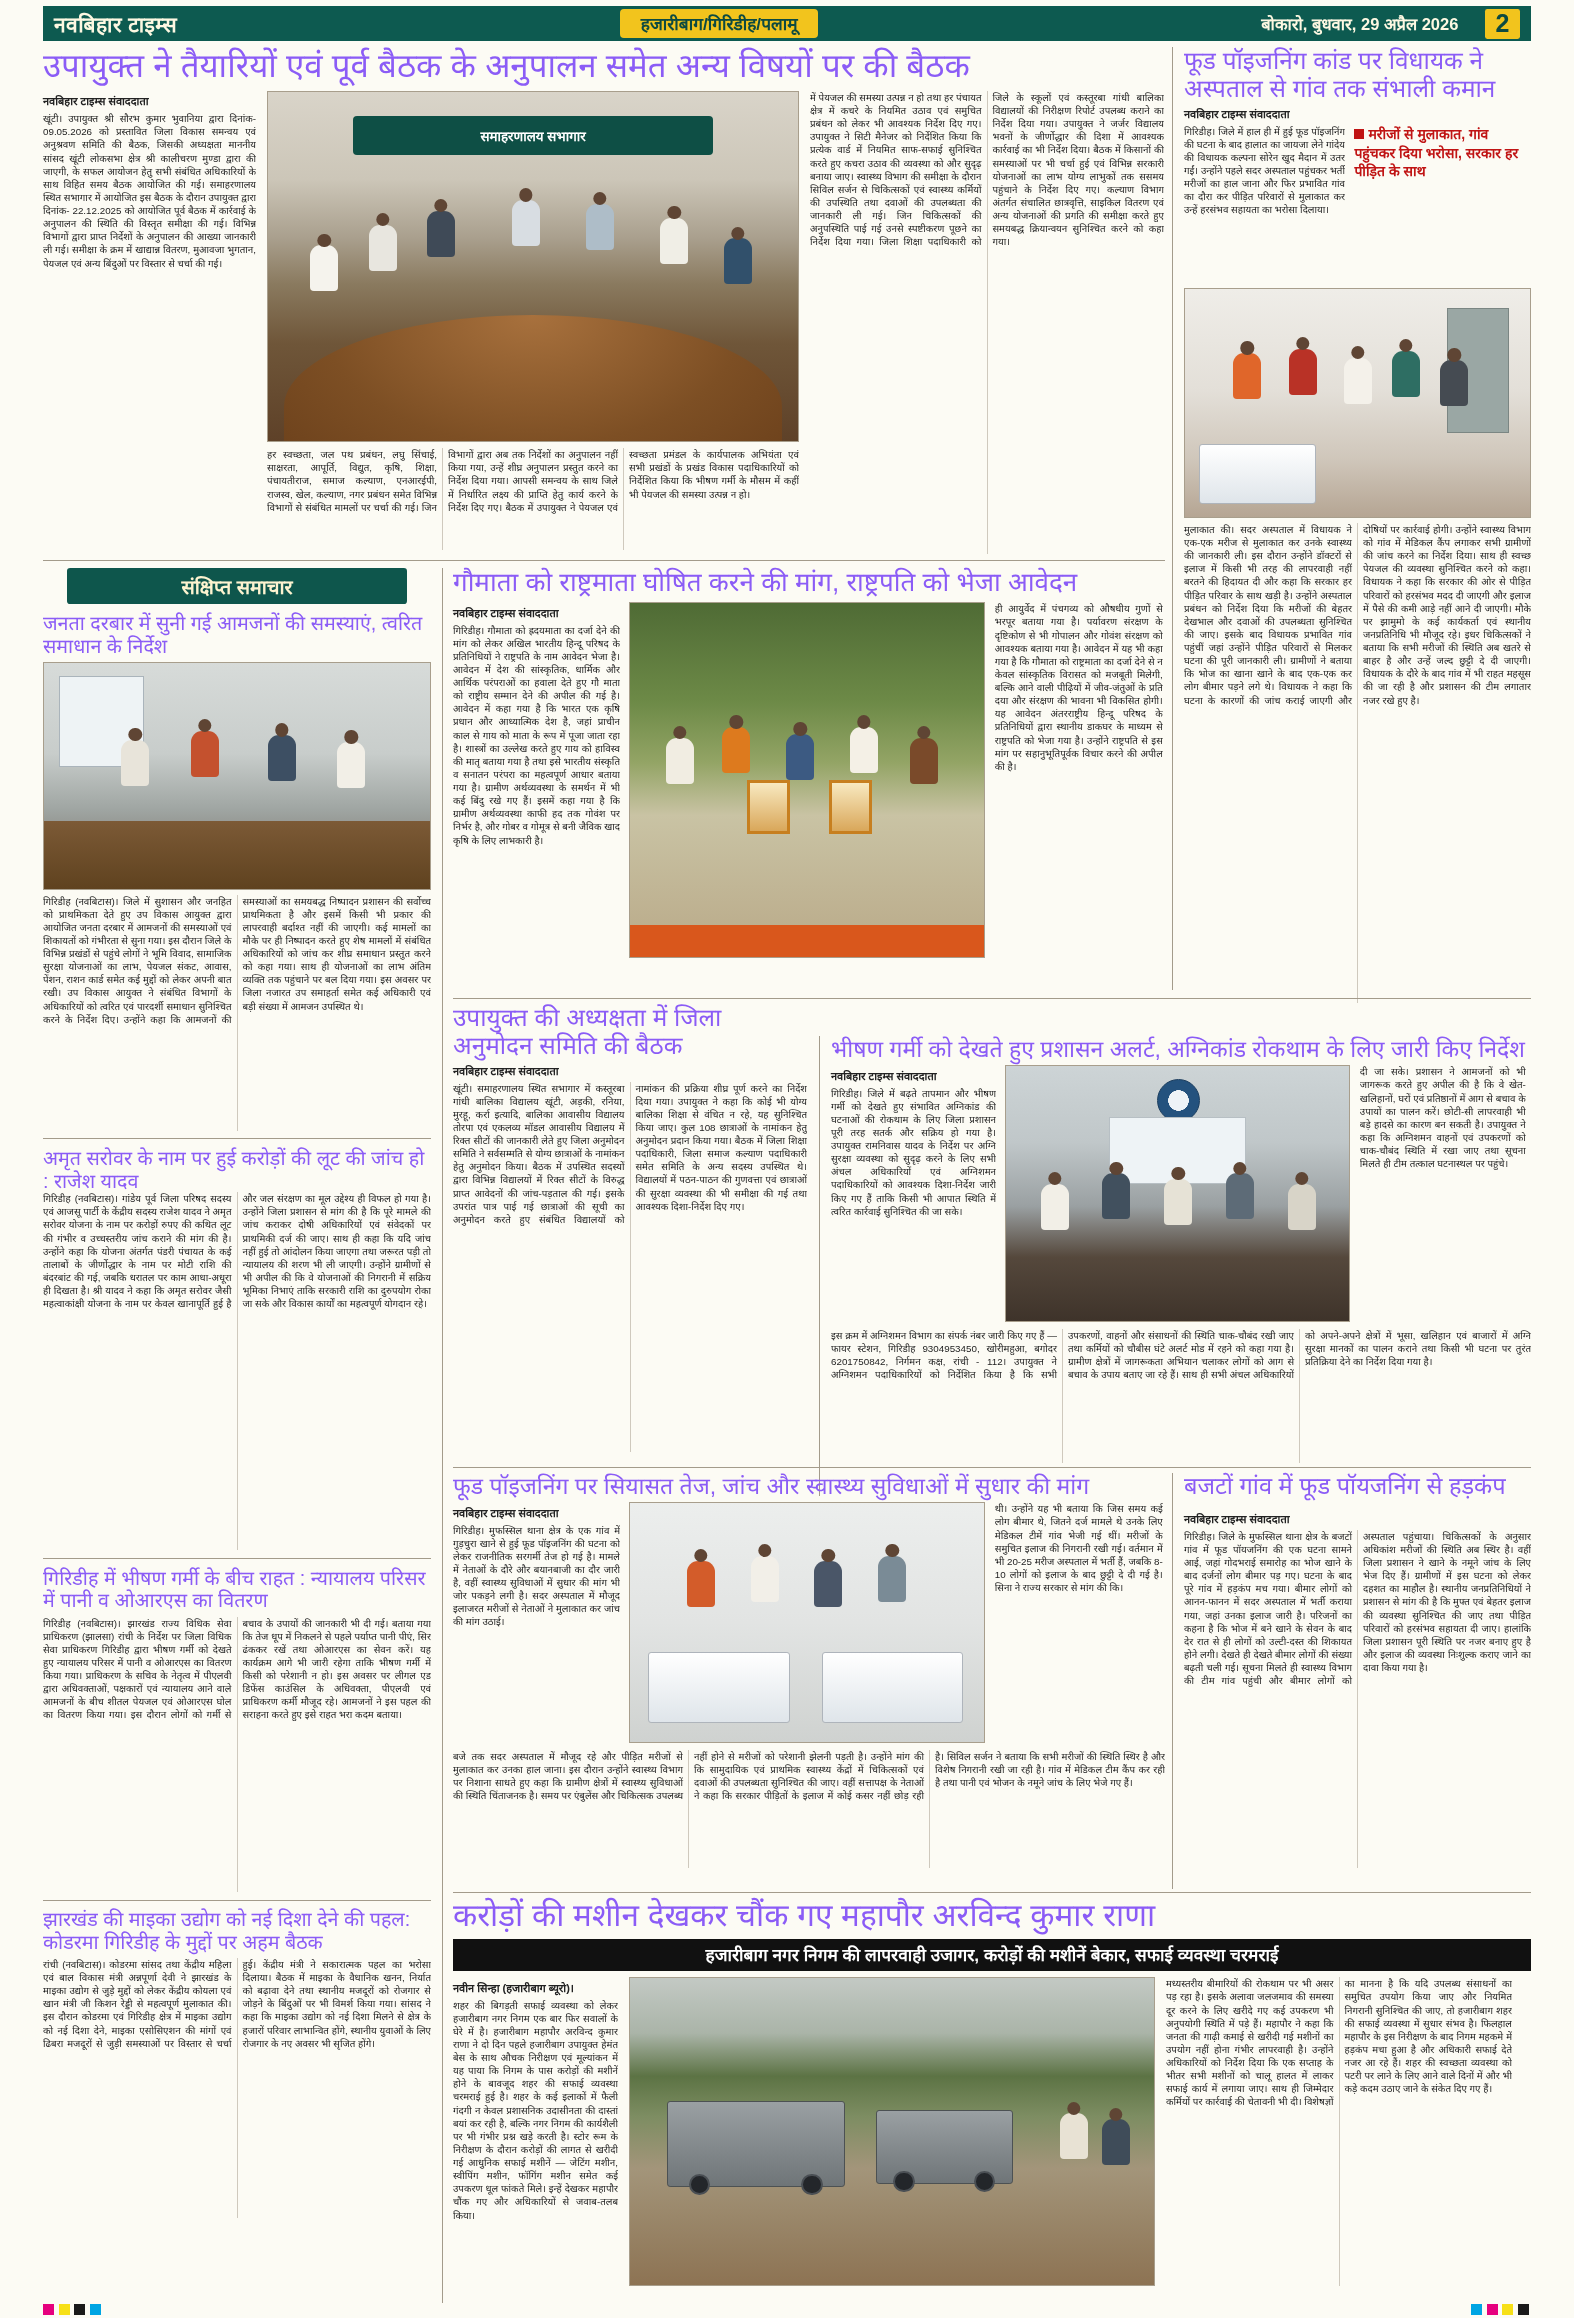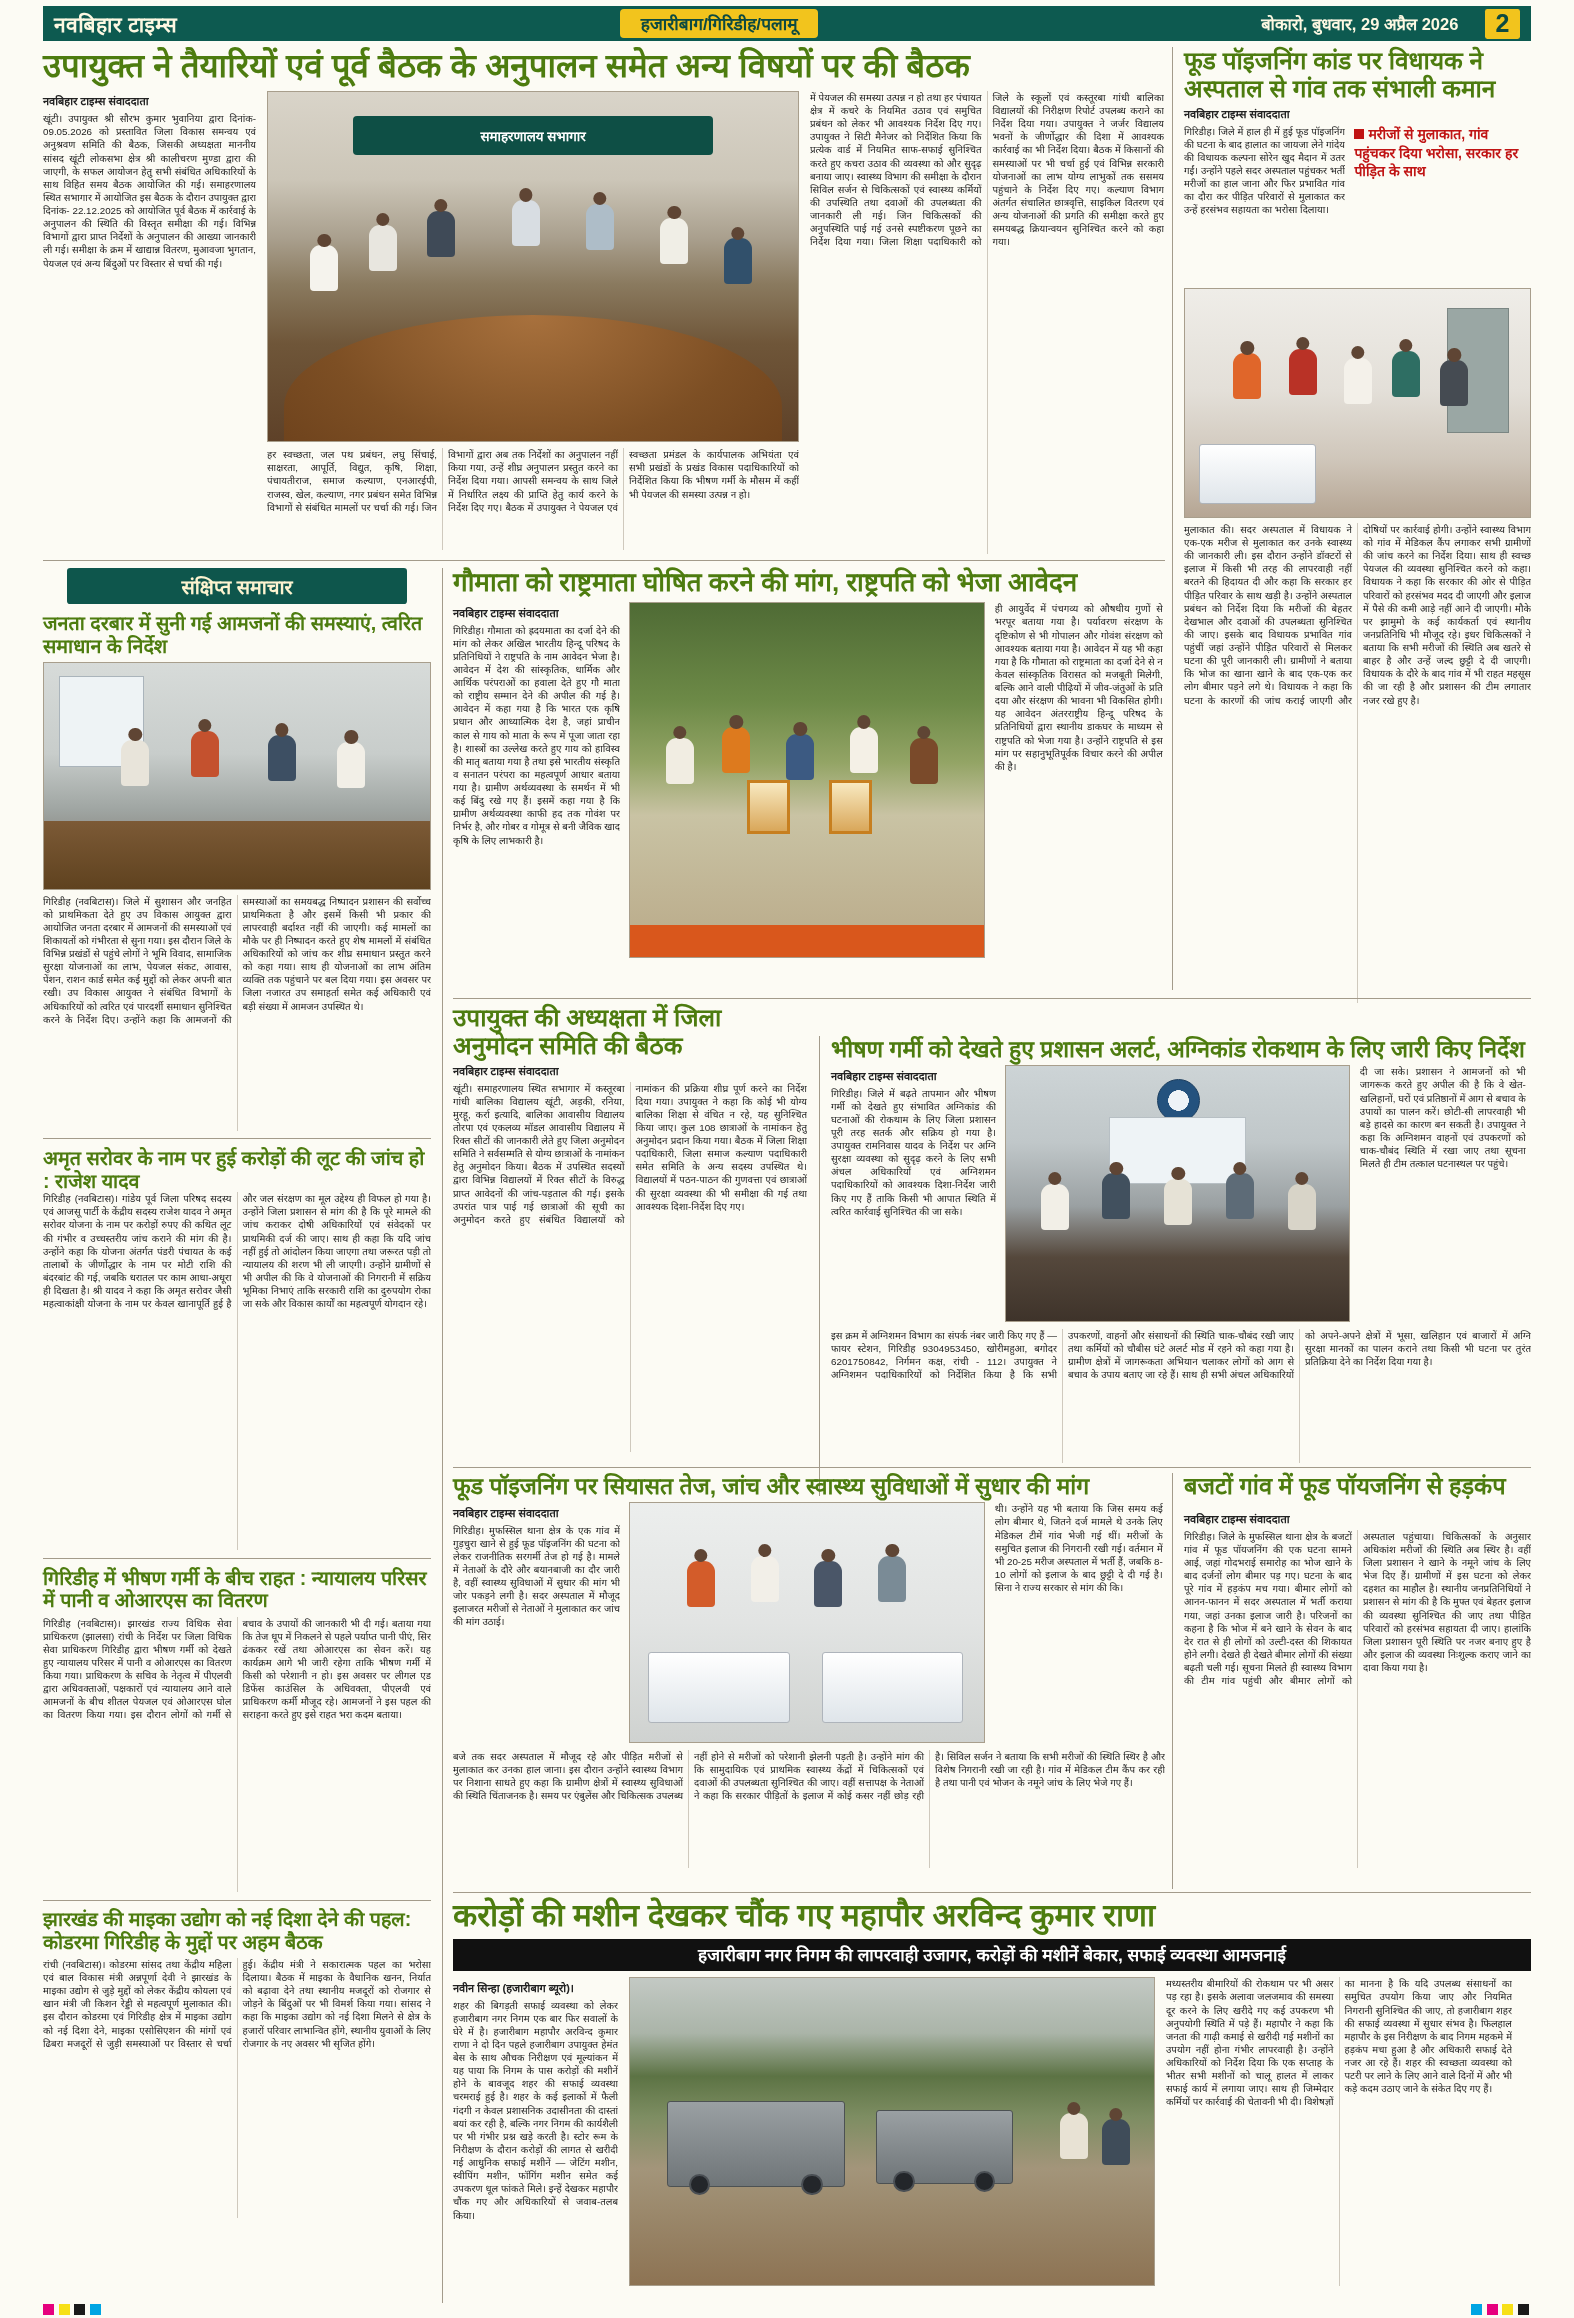--- a/index.html
+++ b/index.html
@@ -11,21 +11,21 @@
   
   .masthead{display:flex;align-items:center;background:#0d5a50;padding:0 11px;gap:14px}
   .paper-name{color:#fdf8e2;font-weight:bold;font-size:21px;letter-spacing:0.4px;white-space:nowrap}
   .region-badge{background:#f2c41d;color:#0d4a41;font-weight:bold;font-size:17.3px;
         padding:3.1px 20.5px;border-radius:3.9px;margin:0 auto;white-space:nowrap}
   .date-line{color:#fdf8e2;font-weight:bold;font-size:16.5px;white-space:nowrap;margin-right:12.6px}
   .page-num{background:#f2c41d;color:#0d4a41;font-weight:bold;font-size:25px;
         width:35px;height:30px;display:flex;align-items:center;justify-content:center;border-radius:2.4px}
 
   
-  .headline{font-weight:bold;color:#4d7c0f;line-height:1.14}
+  .headline{font-weight:normal;color:#8b5cf6;line-height:1.14}
   .byline{font-weight:bold;font-size:11px;color:#222;margin:2.4px 0 3.9px}
   .body{font-size:9.8px;line-height:1.34;text-align:justify;color:#1d1d1d;overflow:hidden}
   .body b{white-space:nowrap}
   .cols2{columns:2;column-gap:11px;column-rule:0.8px solid #cfc9bd}
   .cols3{columns:3;column-gap:11px;column-rule:0.8px solid #cfc9bd}
   .dateline{font-weight:normal}
 
   .hrule{border-top:0.8px solid #a39b8b;height:0}
   .vline-l{border-left:0.8px solid #a39b8b}
   .vline-r{border-right:0.8px solid #a39b8b}
@@ -283,21 +283,21 @@
     <div class="headline" style="font-size:23.6px;margin-bottom:11px">बजटों गांव में फूड पॉयजनिंग से हड़कंप</div>
     <div class="byline">नवबिहार टाइम्स संवाददाता</div>
     <p class="body cols2" style="height:338px">
       <b class="dateline">गिरिडीह।</b>
       <span>जिले के मुफस्सिल थाना क्षेत्र के बजटों गांव में फूड पॉयजनिंग की एक घटना सामने आई, जहां गोदभराई समारोह का भोज खाने के बाद दर्जनों लोग बीमार पड़ गए। घटना के बाद पूरे गांव में हड़कंप मच गया। बीमार लोगों को आनन-फानन में सदर अस्पताल में भर्ती कराया गया, जहां उनका इलाज जारी है। परिजनों का कहना है कि भोज में बने खाने के सेवन के बाद देर रात से ही लोगों को उल्टी-दस्त की शिकायत होने लगी। देखते ही देखते बीमार लोगों की संख्या बढ़ती चली गई। सूचना मिलते ही स्वास्थ्य विभाग की टीम गांव पहुंची और बीमार लोगों को अस्पताल पहुंचाया। चिकित्सकों के अनुसार अधिकांश मरीजों की स्थिति अब स्थिर है। वहीं जिला प्रशासन ने खाने के नमूने जांच के लिए भेज दिए हैं। ग्रामीणों में इस घटना को लेकर दहशत का माहौल है। स्थानीय जनप्रतिनिधियों ने प्रशासन से मांग की है कि मुफ्त एवं बेहतर इलाज की व्यवस्था सुनिश्चित की जाए तथा पीड़ित परिवारों को हरसंभव सहायता दी जाए। हालांकि जिला प्रशासन पूरी स्थिति पर नजर बनाए हुए है और इलाज की व्यवस्था निःशुल्क कराए जाने का दावा किया गया है।</span>
     </p>
   </div>
 
   <div class="abs" style="left:453px;top:1898px;width:1078px;height:405px">
     <div class="headline" style="font-size:31.5px">करोड़ों की मशीन देखकर चौंक गए महापौर अरविन्द कुमार राणा</div>
-    <div class="black-bar">हजारीबाग नगर निगम की लापरवाही उजागर, करोड़ों की मशीनें बेकार, सफाई व्यवस्था आमजनाई</div>
+    <div class="black-bar">हजारीबाग नगर निगम की लापरवाही उजागर, करोड़ों की मशीनें बेकार, सफाई व्यवस्था चरमराई</div>
     <div style="display:flex;gap:11px">
       <div style="width:165px">
         <div class="byline">नवीन सिन्हा (हजारीबाग ब्यूरो)।</div>
         <p class="body" style="height:291px">शहर की बिगड़ती सफाई व्यवस्था को लेकर हजारीबाग नगर निगम एक बार फिर सवालों के घेरे में है। हजारीबाग महापौर अरविन्द कुमार राणा ने दो दिन पहले हजारीबाग उपायुक्त हेमंत बेस के साथ औचक निरीक्षण एवं मूल्यांकन में यह पाया कि निगम के पास करोड़ों की मशीनें होने के बावजूद शहर की सफाई व्यवस्था चरमराई हुई है। शहर के कई इलाकों में फैली गंदगी न केवल प्रशासनिक उदासीनता की दास्तां बयां कर रही है, बल्कि नगर निगम की कार्यशैली पर भी गंभीर प्रश्न खड़े करती है। स्टोर रूम के निरीक्षण के दौरान करोड़ों की लागत से खरीदी गई आधुनिक सफाई मशीनें — जेटिंग मशीन, स्वीपिंग मशीन, फॉगिंग मशीन समेत कई उपकरण धूल फांकते मिले। इन्हें देखकर महापौर चौंक गए और अधिकारियों से जवाब-तलब किया।</p>
       </div>
       <div class="photo ph-trucks" style="width:526px;height:309px">
         <div class="truck" style="left:7%;top:40%;width:34%;height:28%"></div>
         <div class="truck" style="left:47%;top:43%;width:26%;height:24%"></div>
         <span class="fg" style="left:82%;top:44%;background:#e8e2d4"></span>
         <span class="fg" style="left:90%;top:46%;background:#3f4c59"></span>

